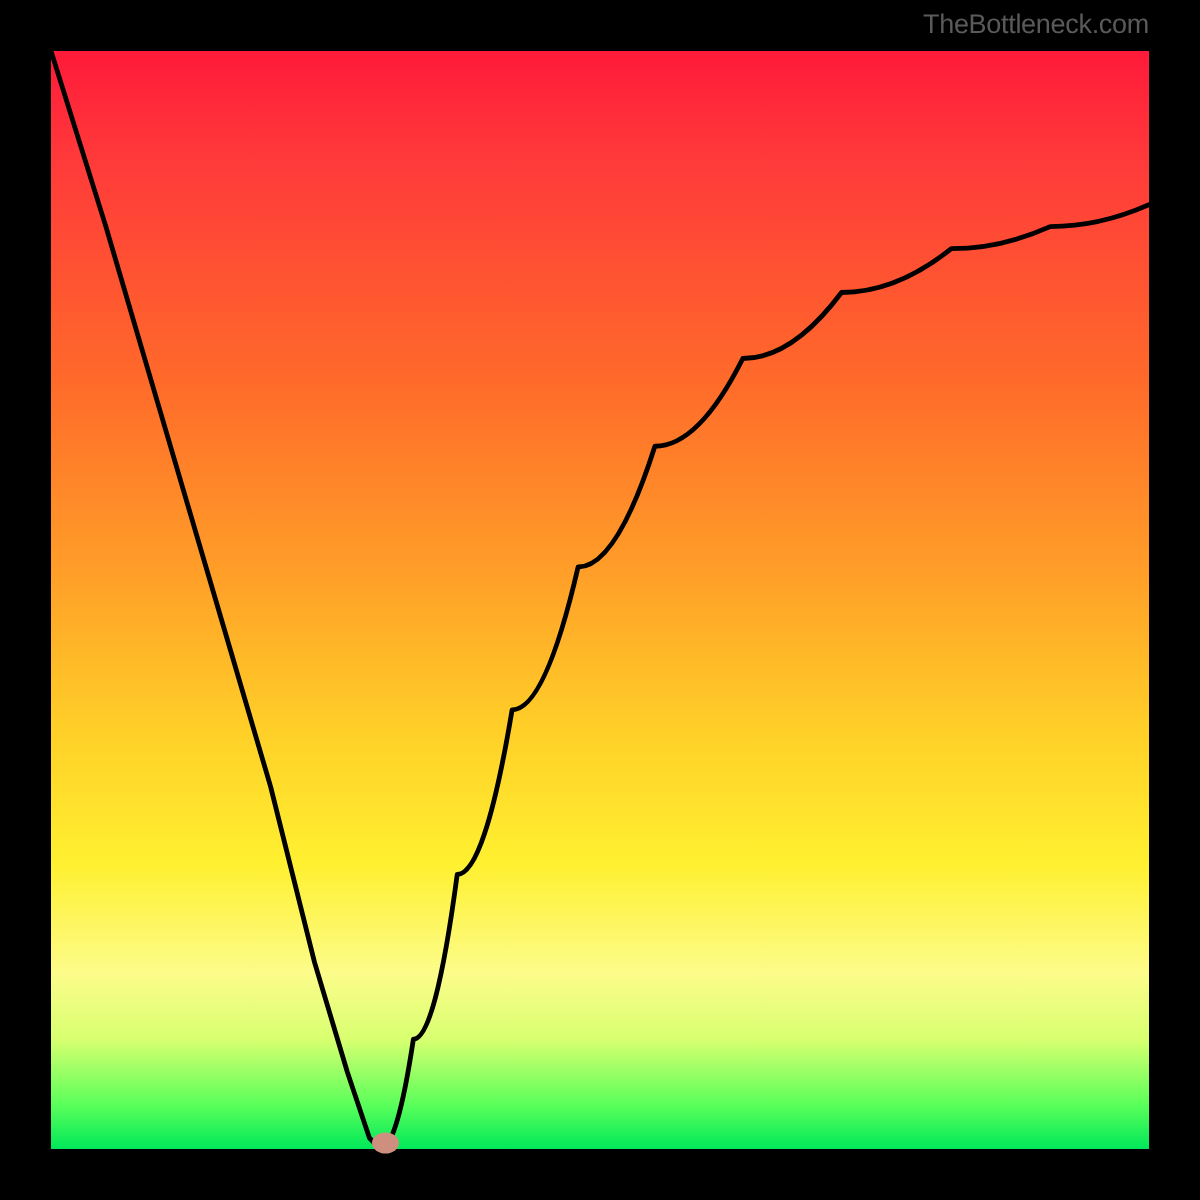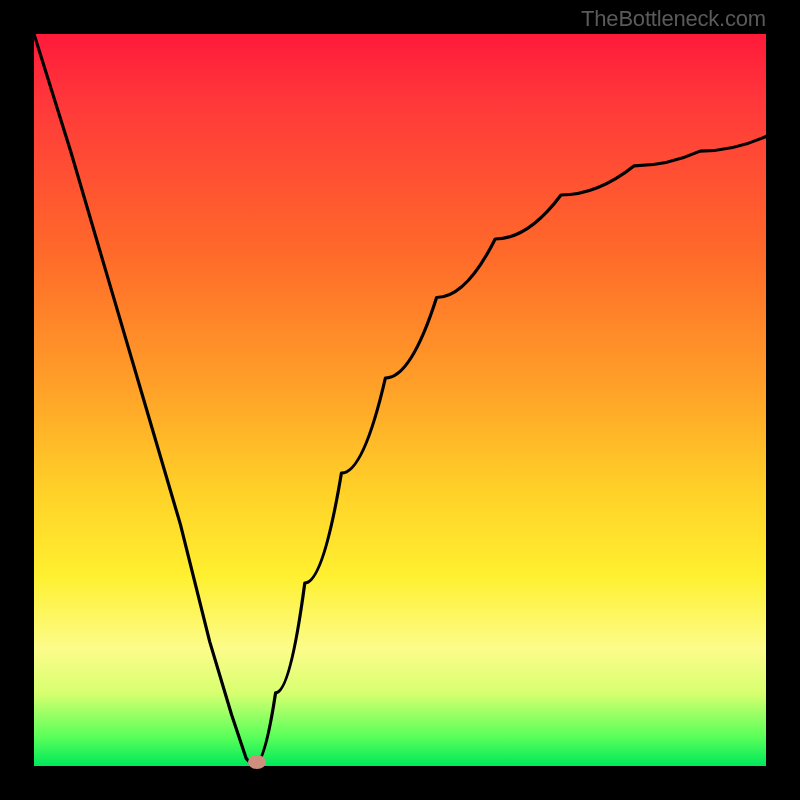--- a/index.html
+++ b/index.html
@@ -36,21 +36,21 @@
       #d8ff70 90%,
       #5aff5a 96%,
       #00e85a 100%
     );
   }
   .attribution {
     position: absolute;
     top: 6px;
     right: 34px;
     color: #5a5a5a;
-    font-size: 22px;
+    font-size: 18px;
     font-weight: 400;
     letter-spacing: -0.2px;
     z-index: 5;
     user-select: none;
   }
   svg.curve {
     position: absolute;
     left: 0;
     top: 0;
     width: 732px;

